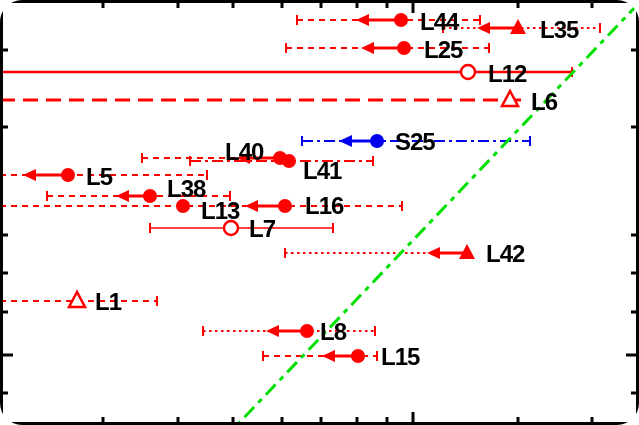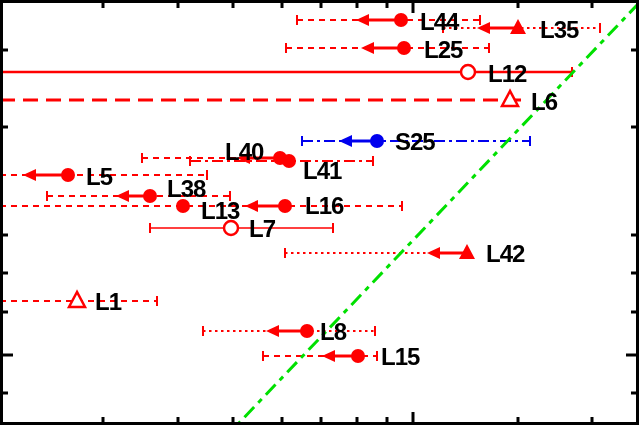--- a/index.html
+++ b/index.html
@@ -1,16 +1,16 @@
 <!DOCTYPE html>
 <html><head>
 <meta charset="utf-8">
 <style>
   html,body{margin:0;padding:0;background:#fff;}
-  .stage{position:relative;width:639px;height:425px;background:#ffffff;overflow:hidden;}
+  .stage{position:relative;width:639px;height:425px;background:#ffffff;overflow:hidden;border-radius:22px;}
   svg{display:block;}
   .pt-label{font:bold 24px "Liberation Sans", sans-serif;letter-spacing:-1px;fill:#000;}
 </style>
 </head>
 <body>
 
 <div class="stage">
   <svg width="639" height="425" viewBox="0 0 639 425" xmlns="http://www.w3.org/2000/svg">
     <g id="g-bars">
         <line x1="297" y1="20" x2="480" y2="20" stroke="#ff0000" stroke-width="2" stroke-dasharray="6 5"></line>

